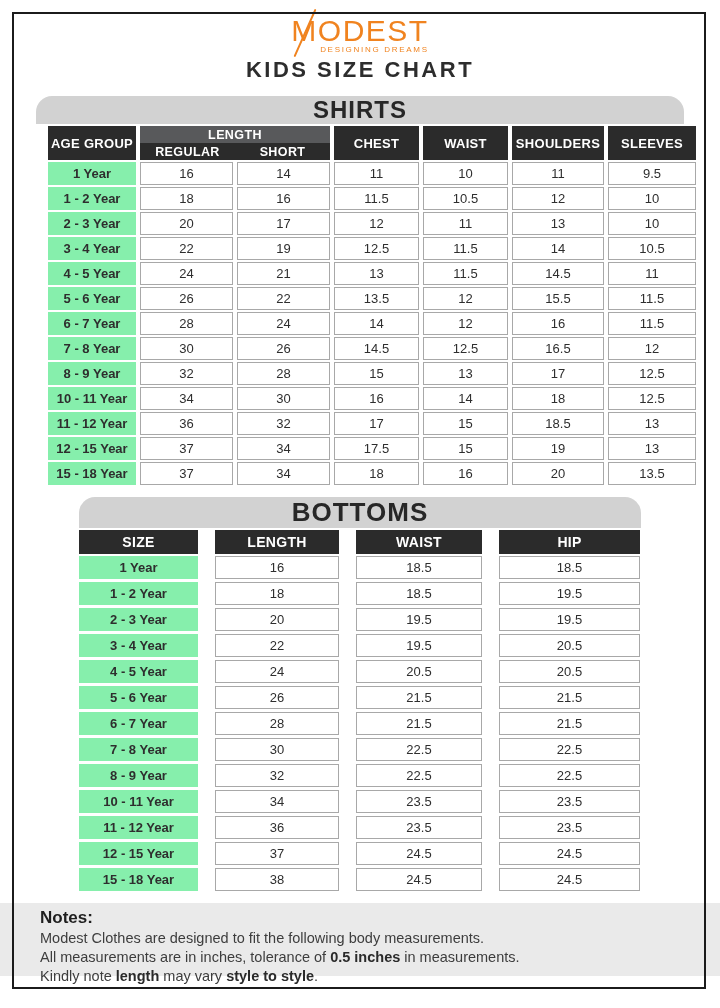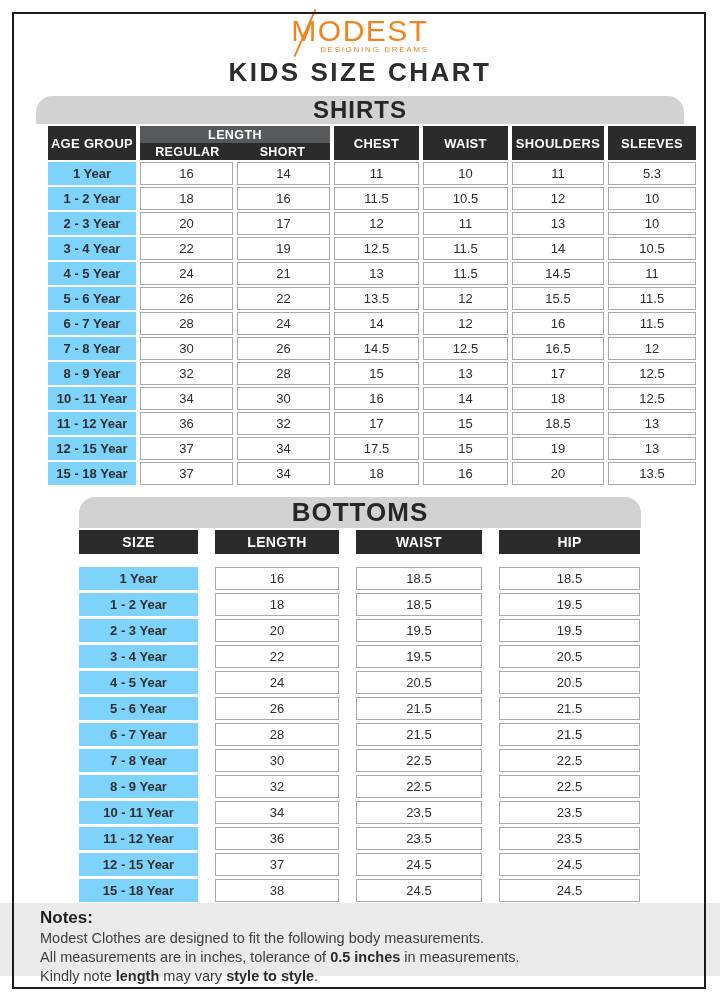--- a/index.html
+++ b/index.html
@@ -21,61 +21,61 @@
   .logo-accent{
     position:absolute;left:13px;top:-8px;width:2px;height:52px;background:#f0831f;
     transform:rotate(24deg);border-radius:2px;
   }
   .logo-tagline{
     text-align:right;font-size:8px;font-weight:400;letter-spacing:1.7px;color:#f0831f;margin-top:-2px;
   }
   
   .title{
     position:absolute;left:0;top:57px;width:720px;text-align:center;z-index:2;
-    font-size:26px;font-weight:700;letter-spacing:2.5px;color:#2d2d2d;
+    font-size:22px;font-weight:700;letter-spacing:2.5px;color:#2d2d2d;
   }
   
   .band{
     position:absolute;background:#d2d2d2;z-index:2;display:flex;align-items:center;justify-content:center;
     font-weight:800;color:#272727;border-radius:16px 16px 0 0;
   }
   .shirts-band{left:36px;top:96px;width:648px;height:28px;font-size:24px;letter-spacing:1px;}
   .bottoms-band{left:79px;top:497px;width:562px;height:31px;font-size:26px;letter-spacing:1px;}
   
   .shirts-table{position:absolute;left:48px;top:126px;width:648px;z-index:2;}
   .bottoms-table{position:absolute;left:79px;top:530px;width:562px;z-index:2;}
   .shirts-header, .shirts-rows .trow{
     display:grid;grid-template-columns:88px 93px 93px 85px 85px 92px 88px;column-gap:4px;
   }
   .bottoms-header, .bottoms-rows .trow{
     display:grid;grid-template-columns:119px 124px 126px 141px;column-gap:17px;
   }
   .shirts-header{margin-bottom:2px;}
-  .bottoms-header{margin-bottom:13px;}
+  .bottoms-header{margin-bottom:2px;}
   .hblock{
     background:#2b2b2b;color:#ffffff;font-weight:700;font-size:13px;letter-spacing:.3px;
     display:flex;align-items:center;justify-content:center;height:34px;text-align:center;
   }
   .bottoms-header .hblock{height:24px;font-size:14px;}
   .length-block{grid-column:2 / span 2;display:flex;flex-direction:column;height:34px;}
   .length-top{
     background:#58595b;color:#fff;font-weight:700;font-size:12.5px;height:17px;
     display:flex;align-items:center;justify-content:center;letter-spacing:.4px;
   }
   .length-bottom{background:#2b2b2b;height:17px;display:flex;}
   .length-bottom span{
     flex:1;color:#fff;font-weight:700;font-size:12.5px;display:flex;align-items:center;justify-content:center;letter-spacing:.4px;
   }
   .trow{margin-bottom:2px;}
   .bottoms-rows .trow{margin-bottom:3px;}
   .cell{
     height:23px;display:flex;align-items:center;justify-content:center;
     font-size:13px;color:#2e2e2e;box-sizing:border-box;
   }
-  .label-cell{background:#7dd3fc;font-weight:700;}
+  .label-cell{background:#86efac;font-weight:700;}
   .data-cell{background:#ffffff;border:1px solid #a8a8a8;}
   
   .notes{
     position:absolute;left:0;top:903px;width:720px;height:73px;background:#eaeaea;z-index:1;
     box-sizing:border-box;padding:5px 20px 0 40px;
   }
   .notes-title{font-size:17px;font-weight:700;color:#1f1f1f;margin-bottom:1px;}
   .notes-line{font-size:14.5px;color:#3d3d3d;line-height:1.32;}
   .notes-line .b{font-weight:700;color:#2a2a2a;}
 </style>
@@ -116,21 +116,21 @@
       <div class="hblock">SLEEVES</div>
     </div>
     <div class="shirts-rows">
         <div class="trow">
           <div class="cell label-cell">1 Year</div>
           <div class="cell data-cell">16</div>
           <div class="cell data-cell">14</div>
           <div class="cell data-cell">11</div>
           <div class="cell data-cell">10</div>
           <div class="cell data-cell">11</div>
-          <div class="cell data-cell">5.3</div>
+          <div class="cell data-cell">9.5</div>
         </div>
         <div class="trow">
           <div class="cell label-cell">1 - 2 Year</div>
           <div class="cell data-cell">18</div>
           <div class="cell data-cell">16</div>
           <div class="cell data-cell">11.5</div>
           <div class="cell data-cell">10.5</div>
           <div class="cell data-cell">12</div>
           <div class="cell data-cell">10</div>
         </div>

